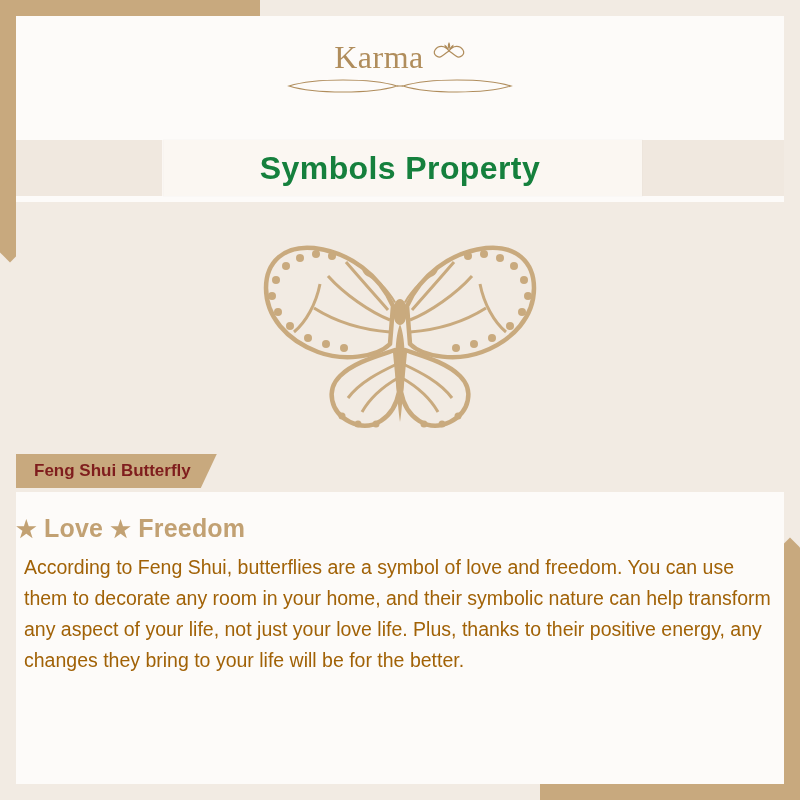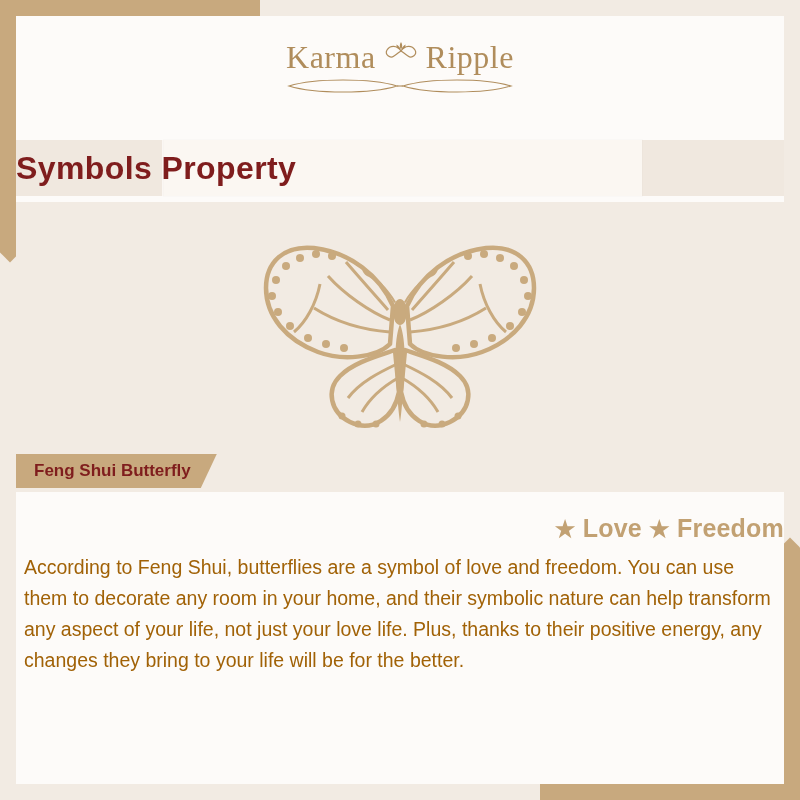--- a/index.html
+++ b/index.html
@@ -110,24 +110,24 @@
     height: 56px;
     background: linear-gradient(to right, #f0e8df 0%, #f0e8df 19%, #fbf7f3 19%, #fbf7f3 81%, #f0e8df 81%, #f0e8df 100%);
   }
   .title-text {
     position: absolute;
     top: 124px;
     left: 0;
     width: 768px;
     height: 56px;
     line-height: 56px;
-    text-align: left;
+    text-align: center;
     font-size: 32px;
     font-weight: bold;
-    color: #7f1d1d;
+    color: #15803d;
     letter-spacing: 0.4px;
   }
   
   .illus {
     position: absolute;
     top: 186px;
     left: 0;
     width: 768px;
     height: 290px;
     background: #f2ebe3;
@@ -153,21 +153,21 @@
     font-weight: bold;
     line-height: 34px;
     clip-path: polygon(0 0, 100% 0, calc(100% - 16px) 100%, 0 100%);
   }
   
   .subtitle {
     position: absolute;
     top: 498px;
     left: 0;
     width: 768px;
-    text-align: right;
+    text-align: left;
     font-size: 25px;
     font-weight: bold;
     color: #c2a173;
     letter-spacing: 0.2px;
   }
   .subtitle .star {
     color: #c2a173;
     font-size: 23px;
   }
   .body-copy {
@@ -206,21 +206,20 @@
                 <path d="M17 13 C13 7, 6 7, 3 12 C0.5 16.5, 6 21, 10 18 C14 15.5, 15 14, 17 13 Z"></path>
                 <path d="M17 13 C21 7, 28 7, 31 12 C33.5 16.5, 28 21, 24 18 C20 15.5, 19 14, 17 13 Z"></path>
               </g>
               <g fill="#b08d5c">
                 <path d="M17 4 C18.6 6.4 18.6 9.2 17 11.4 C15.4 9.2 15.4 6.4 17 4 Z"></path>
                 <path d="M12.4 6.6 C14.6 7.6 16.2 9.6 16.6 11.8 C14.2 11.4 12.3 9.4 12.4 6.6 Z"></path>
                 <path d="M21.6 6.6 C21.7 9.4 19.8 11.4 17.4 11.8 C17.8 9.6 19.4 7.6 21.6 6.6 Z"></path>
               </g>
             </svg>
           </span>
-          <span>Ripple</span>
         </div>
         <svg class="brand-svg" width="230" height="16" viewBox="0 0 230 16">
           <g fill="none" stroke="#b08d5c" stroke-width="1.1">
             <path d="M4 8 C30 0, 86 0, 112 8 C86 16, 30 16, 4 8 Z"></path>
             <path d="M226 8 C200 0, 144 0, 118 8 C144 16, 200 16, 226 8 Z"></path>
             <path d="M112 8 L118 8"></path>
           </g>
         </svg>
       </div>
 

